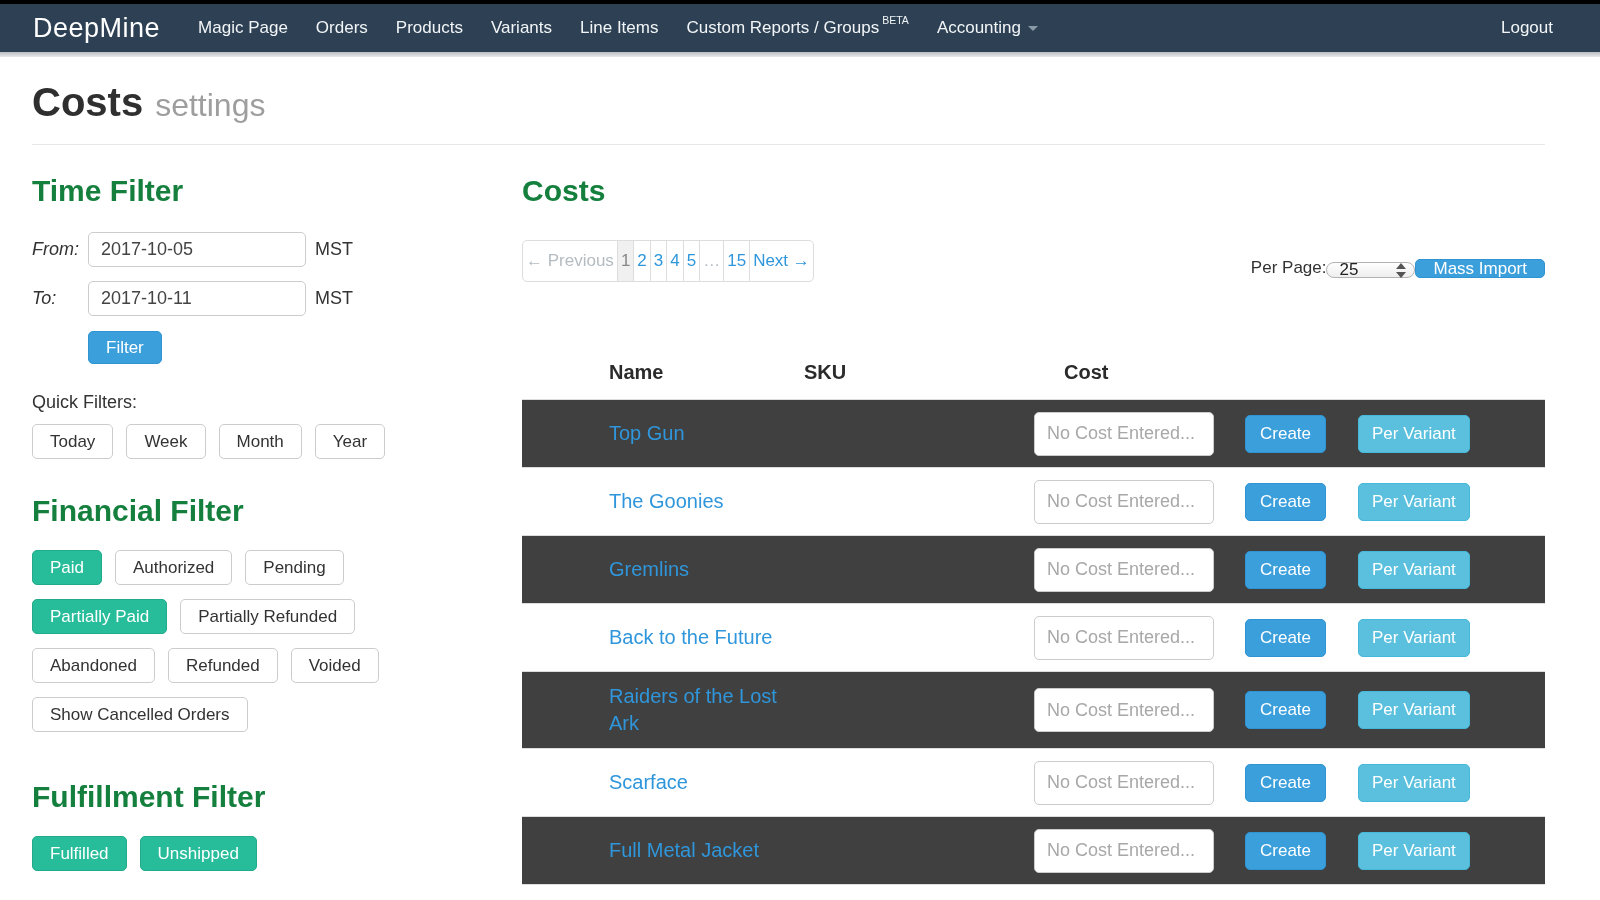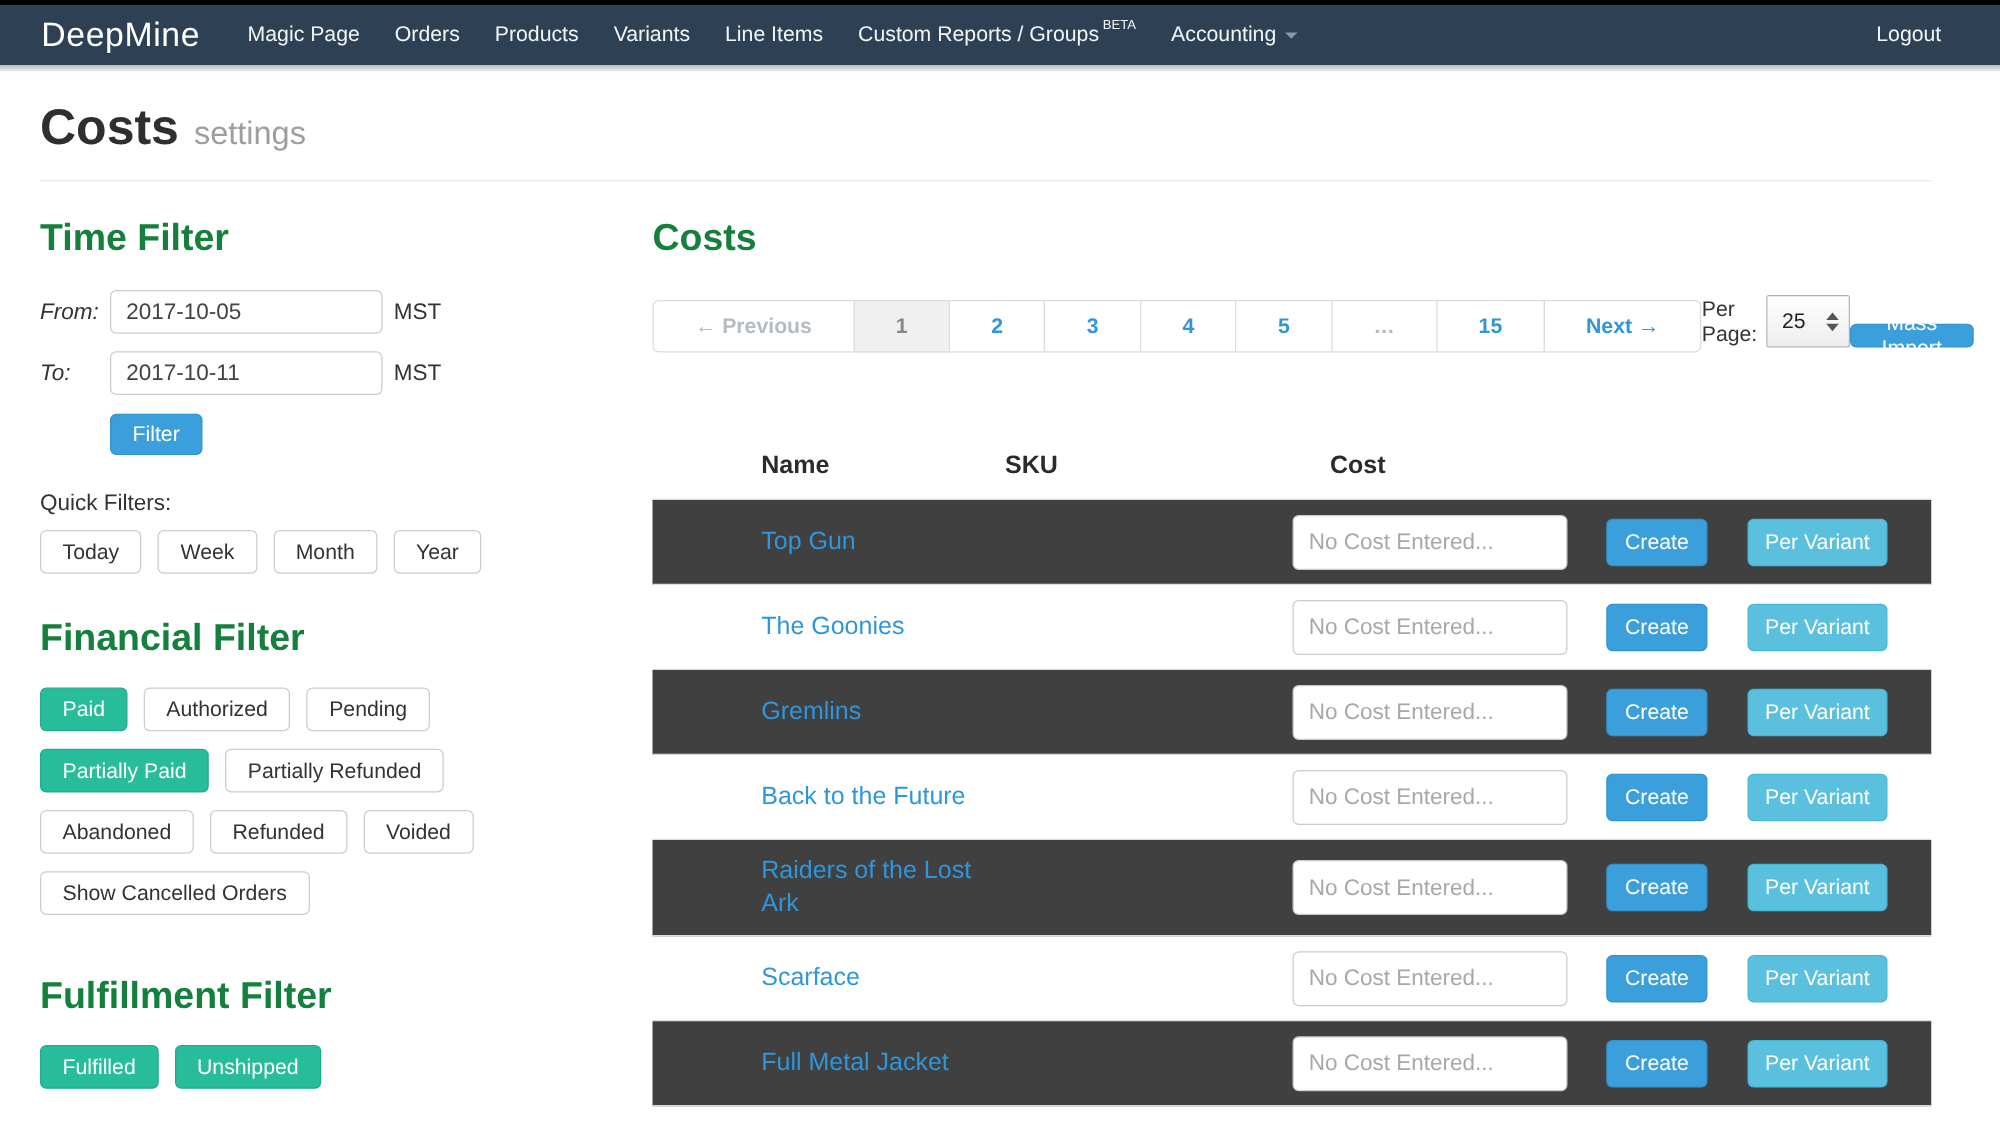--- a/index.html
+++ b/index.html
@@ -18,21 +18,21 @@
               display:flex; align-items:flex-start; white-space:nowrap; cursor:pointer; }
   .beta-badge { font-size:10.5px; margin-left:3px; position:relative; top:-4px; }
   .caret { width:0; height:0; border-left:5px solid transparent; border-right:5px solid transparent;
            border-top:5px solid #8a99a8; margin-left:7px; align-self:center; }
   .nav-right { margin-left:auto; }
 
   
   .container { padding:0 55px 0 32px; }
   .page-head { margin-top:23px; display:flex; align-items:baseline; }
   .page-head h1 { font-size:40px; font-weight:700; color:#2f2f2f; }
-  .page-head .subtitle { font-size:26px; color:#9e9e9e; margin-left:12px; }
+  .page-head .subtitle { font-size:32px; color:#9e9e9e; margin-left:12px; }
   hr.rule { border:none; border-top:1px solid #e8e8e8; margin-top:19px; }
   .main { display:flex; margin-top:29px; }
   .col-left { width:490px; flex:none; }
   .col-right { flex:1; min-width:0; }
 
   h2.section { font-size:30px; font-weight:700; color:#15803d; }
 
   
   .btn { display:inline-flex; align-items:center; justify-content:center;
          border-radius:5px; font-size:17px; cursor:pointer;
@@ -56,52 +56,52 @@
   .btn-row .btn { height:35px; padding:0 17px; }
   .fin-rows { margin-top:22px; display:flex; flex-direction:column; gap:14px; }
   .fin-heading { margin-top:35px; }
   .ful-heading { margin-top:48px; }
   .ful-row { margin-top:22px; }
 
   
   .costs-header { display:flex; justify-content:space-between; align-items:flex-start;
                   min-height:172px; }
   .pagination { display:inline-flex; margin-top:32px; border-radius:5px; }
-  .page-cell { border:1px solid #ddd; margin-left:-1px; padding:10px 33px; font-size:17px;
-               color:#2f96db; cursor:pointer; background:#fff; white-space:nowrap;font-weight:bold; }
+  .page-cell { border:1px solid #ddd; margin-left:-1px; padding:10px 3px; font-size:17px;
+               color:#2f96db; cursor:pointer; background:#fff; white-space:nowrap; }
   .page-cell:first-child { margin-left:0; border-radius:5px 0 0 5px; }
   .page-cell:last-child { border-radius:0 5px 5px 0; }
   .page-cell.disabled { color:#b4bcc2; cursor:default; }
   .page-cell.active { background:#f0f0f0; color:#888; cursor:default; }
   .page-cell.ellipsis { color:#b4bcc2; cursor:default; }
 
   .per-page-stack { display:flex; flex-direction:row; align-items:flex-end; margin-top:45px; }
   .per-page-label { font-size:17px; }
-  .per-page-select { margin-top:6px; width:89px; height:42px; border:1px solid #b3b3b3;
-                     border-radius:2px; background:linear-gradient(#ffffff,#eeeeee);
+  .per-page-select { margin-top:6px; width:89px; height:16px; border:1px solid #b3b3b3;
+                     border-radius:14px; background:linear-gradient(#ffffff,#eeeeee);
                      display:flex; align-items:center; padding:0 8px 0 12px; cursor:pointer; }
   .per-page-value { font-size:17px; color:#222; flex:1; }
   .select-arrows { display:flex; flex-direction:column; line-height:0; }
   .select-arrows .up { width:0;height:0;border-left:5px solid transparent;border-right:5px solid transparent;border-bottom:6px solid #555; margin-bottom:3px; }
   .select-arrows .down { width:0;height:0;border-left:5px solid transparent;border-right:5px solid transparent;border-top:6px solid #555; }
   .mass-import-btn { margin-top:40px; height:19px; padding:0 17px; }
 
   
   .cost-table { margin-top:15px; }
   .thead { display:flex; padding-bottom:15px; border-bottom:1px solid #ddd;
            font-size:20px; font-weight:700; color:#2b2b2b; }
   .col-spacer { width:87px; flex:none; }
   .col-name { width:195px; flex:none; }
   .col-sku { width:230px; flex:none; }
   .col-cost { flex:1; padding-left:30px; }
   .cost-row { display:flex; align-items:center; min-height:68px; padding:11px 0;
               border-bottom:1px solid #ddd; }
   .cost-row.striped { background:#404040; }
   .name-link { color:#2f96db; font-size:20px; line-height:27px; text-decoration:none; cursor:pointer; }
-  .cost-input { width:220px; height:44px; border:1px solid #ccc; border-radius:5px;
+  .cost-input { width:180px; height:44px; border:1px solid #ccc; border-radius:5px;
                 padding:0 12px; font-size:18px; font-family:inherit; color:#444; flex:none; }
   .cost-input::placeholder { color:#a8a8a8; }
   .create-btn { margin-left:31px; height:38px; padding:0 14px; flex:none; }
   .variant-btn { margin-left:32px; margin-right:16px; height:38px; padding:0 13px; flex:none; }
 </style>
 </head>
 <body>
 
 <div class="os-strip"></div>
 

